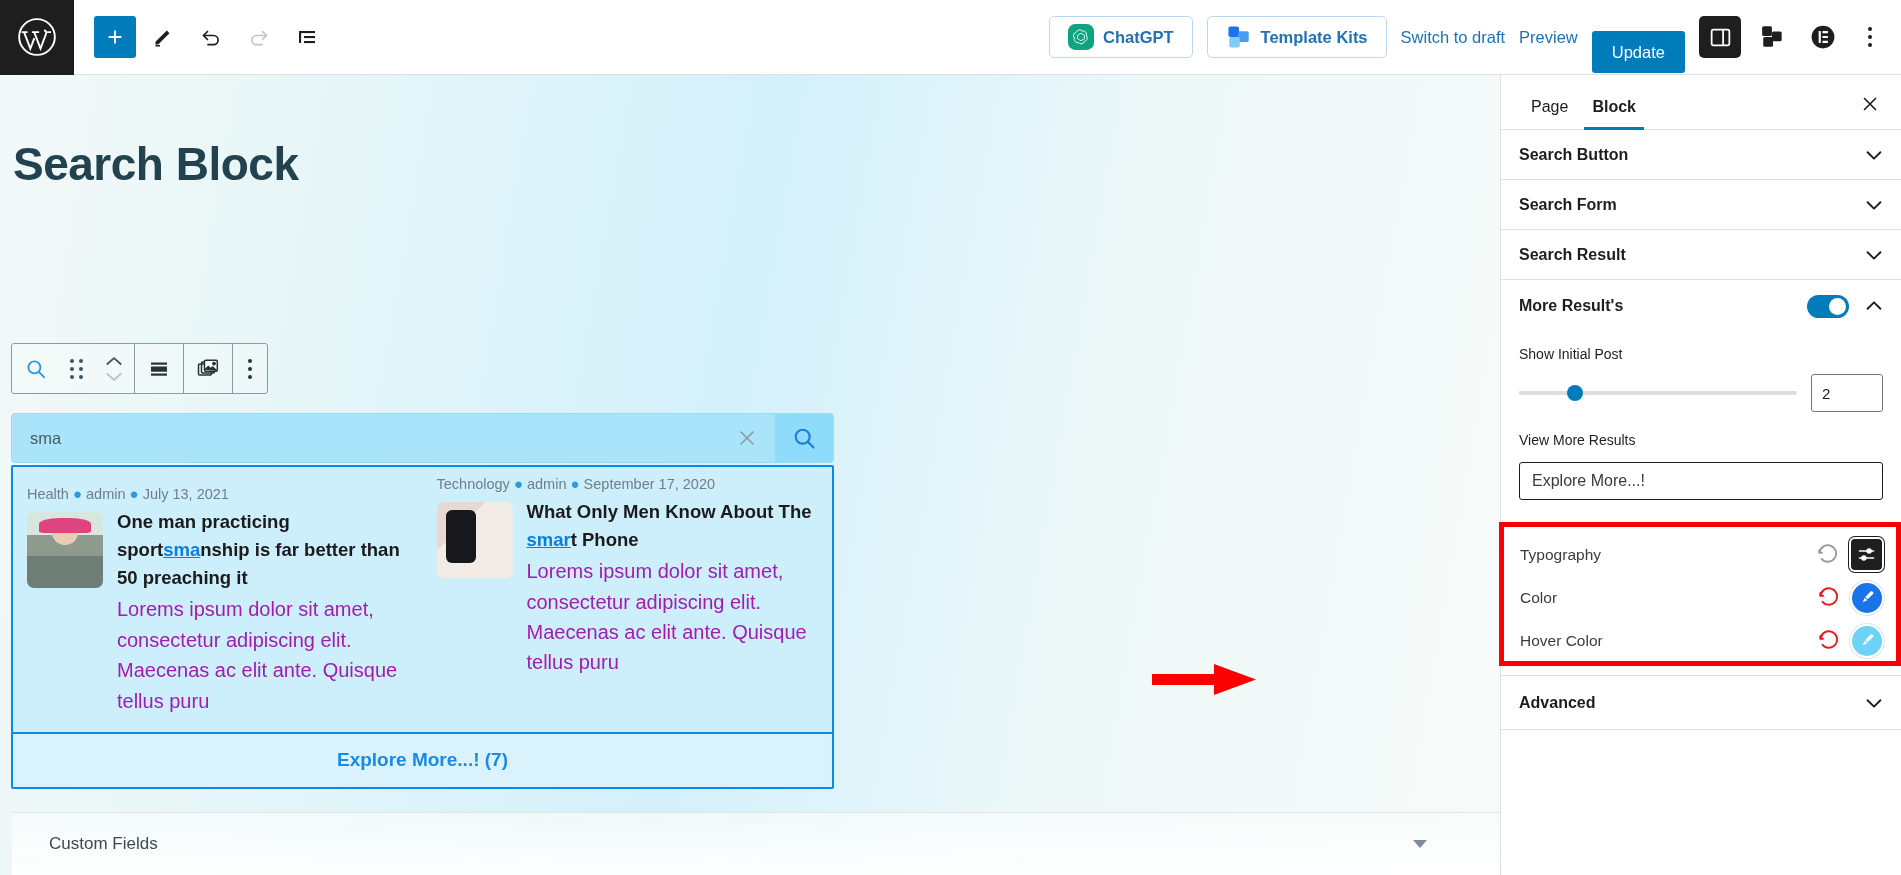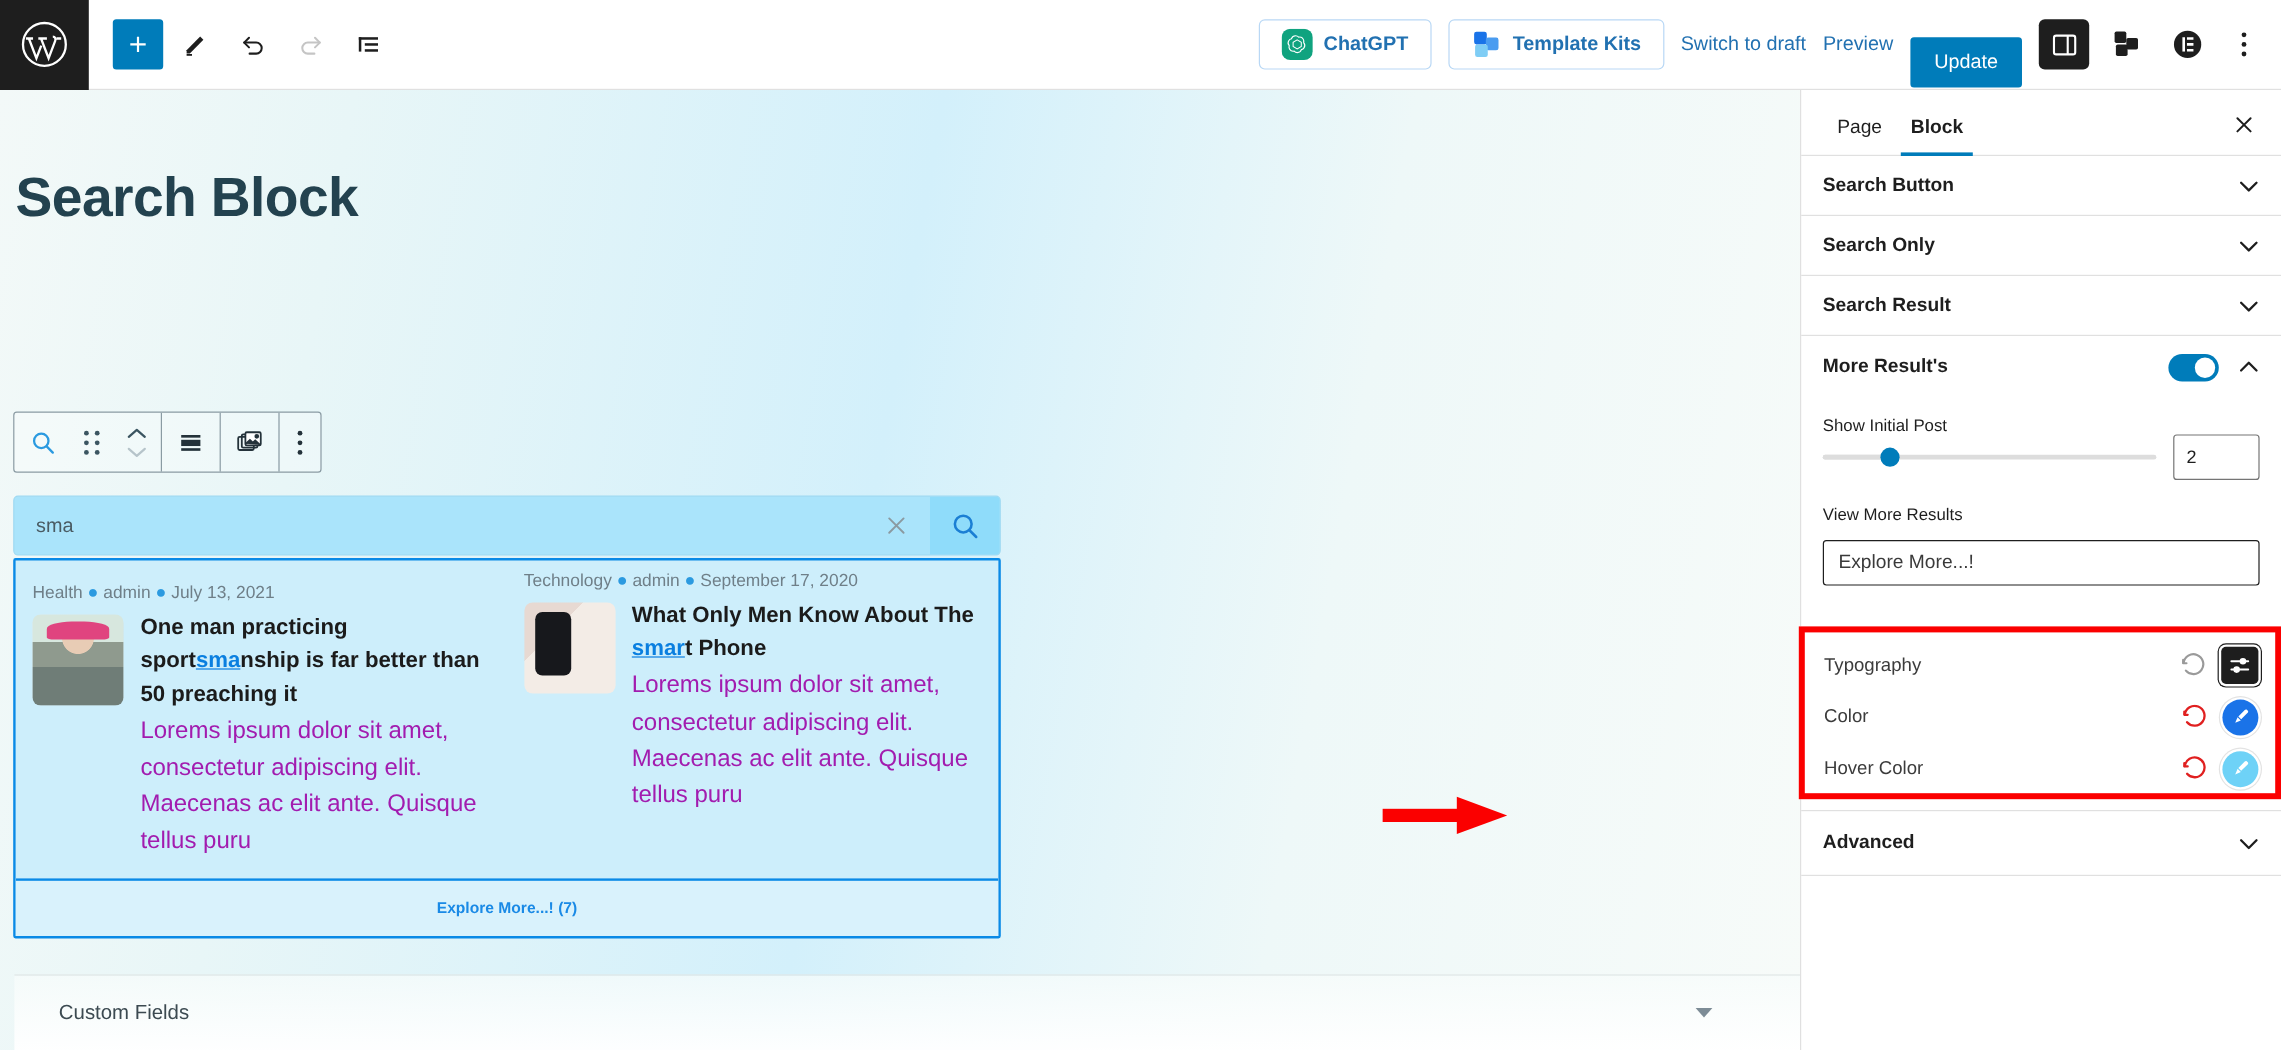--- a/index.html
+++ b/index.html
@@ -145,21 +145,21 @@
   .res-title {
     font-size: 18.5px; font-weight: 700; color: #1b1b1b; line-height: 1.52;
     margin-bottom: 2px;
   }
   .res-title .hl { color: #0a7fe0; text-decoration: underline; }
   .res-excerpt { font-size: 20px; color: #a21caf; line-height: 1.52; }
 
   .res-more {
     border-top: 2px solid #0a8ae6; background: #d9f2fc;
     text-align: center; padding: 15px 0 16px 0;
-    font-size: 13px; font-weight: 700; color: #1a8ae6; cursor: pointer;
+    font-size: 19px; font-weight: 700; color: #1a8ae6; cursor: pointer;
   }
   .res-more .cnt { font-weight: 700; }
 
   
   .custom-fields {
     position: absolute; left: 0; bottom: 0; width: 1500px; height: 63px;
     background: linear-gradient(180deg, rgba(247,252,251,0.75), rgba(255,255,255,0.95));
     border-top: 1px solid #dfe6e6;
     display: flex; align-items: center; margin-left: 12px;
   }
@@ -202,21 +202,21 @@
   .toggle {
     width: 42px; height: 23px; background: #007cba; border-radius: 12px;
     position: relative; margin-right: 14px; cursor: pointer; flex: 0 0 auto;
   }
   .toggle .knob {
     position: absolute; right: 3px; top: 3px; width: 17px; height: 17px;
     background: #fff; border-radius: 50%;
   }
 
   .ctl { padding: 14px 18px 6px 18px; }
-  .ctl-label { font-size: 14px; color: #1e1e1e; }
+  .ctl-label { font-size: 14px; color: #1e1e1e; margin-bottom: 12px; }
   .slider-row { display: flex; align-items: center; gap: 14px; }
   .slider {
     position: relative; flex: 1 1 auto; height: 4px; background: #ddd; border-radius: 2px;
     cursor: pointer;
   }
   .slider .fill { position:absolute; left:0; top:0; height:4px; width: 20%; background:#ddd; border-radius:2px;}
   .slider .knob {
     position: absolute; left: 20%; top: 50%; transform: translate(-50%,-50%);
     width: 16px; height: 16px; background: #007cba; border-radius: 50%;
   }
@@ -499,21 +499,21 @@
     </div>
 
     <div class="acc-row">
       <div class="acc-title">Search Button</div>
       <svg class="chev" viewBox="0 0 24 24" fill="none" stroke="#1e1e1e" stroke-width="2.1" stroke-linecap="round" stroke-linejoin="round">
           <path d="M5 9l7 7 7-7"></path>
         </svg>
     </div>
 
     <div class="acc-row">
-      <div class="acc-title">Search Only</div>
+      <div class="acc-title">Search Form</div>
       <svg class="chev" viewBox="0 0 24 24" fill="none" stroke="#1e1e1e" stroke-width="2.1" stroke-linecap="round" stroke-linejoin="round">
           <path d="M5 9l7 7 7-7"></path>
         </svg>
     </div>
 
     <div class="acc-row">
       <div class="acc-title">Search Result</div>
       <svg class="chev" viewBox="0 0 24 24" fill="none" stroke="#1e1e1e" stroke-width="2.1" stroke-linecap="round" stroke-linejoin="round">
           <path d="M5 9l7 7 7-7"></path>
         </svg>

